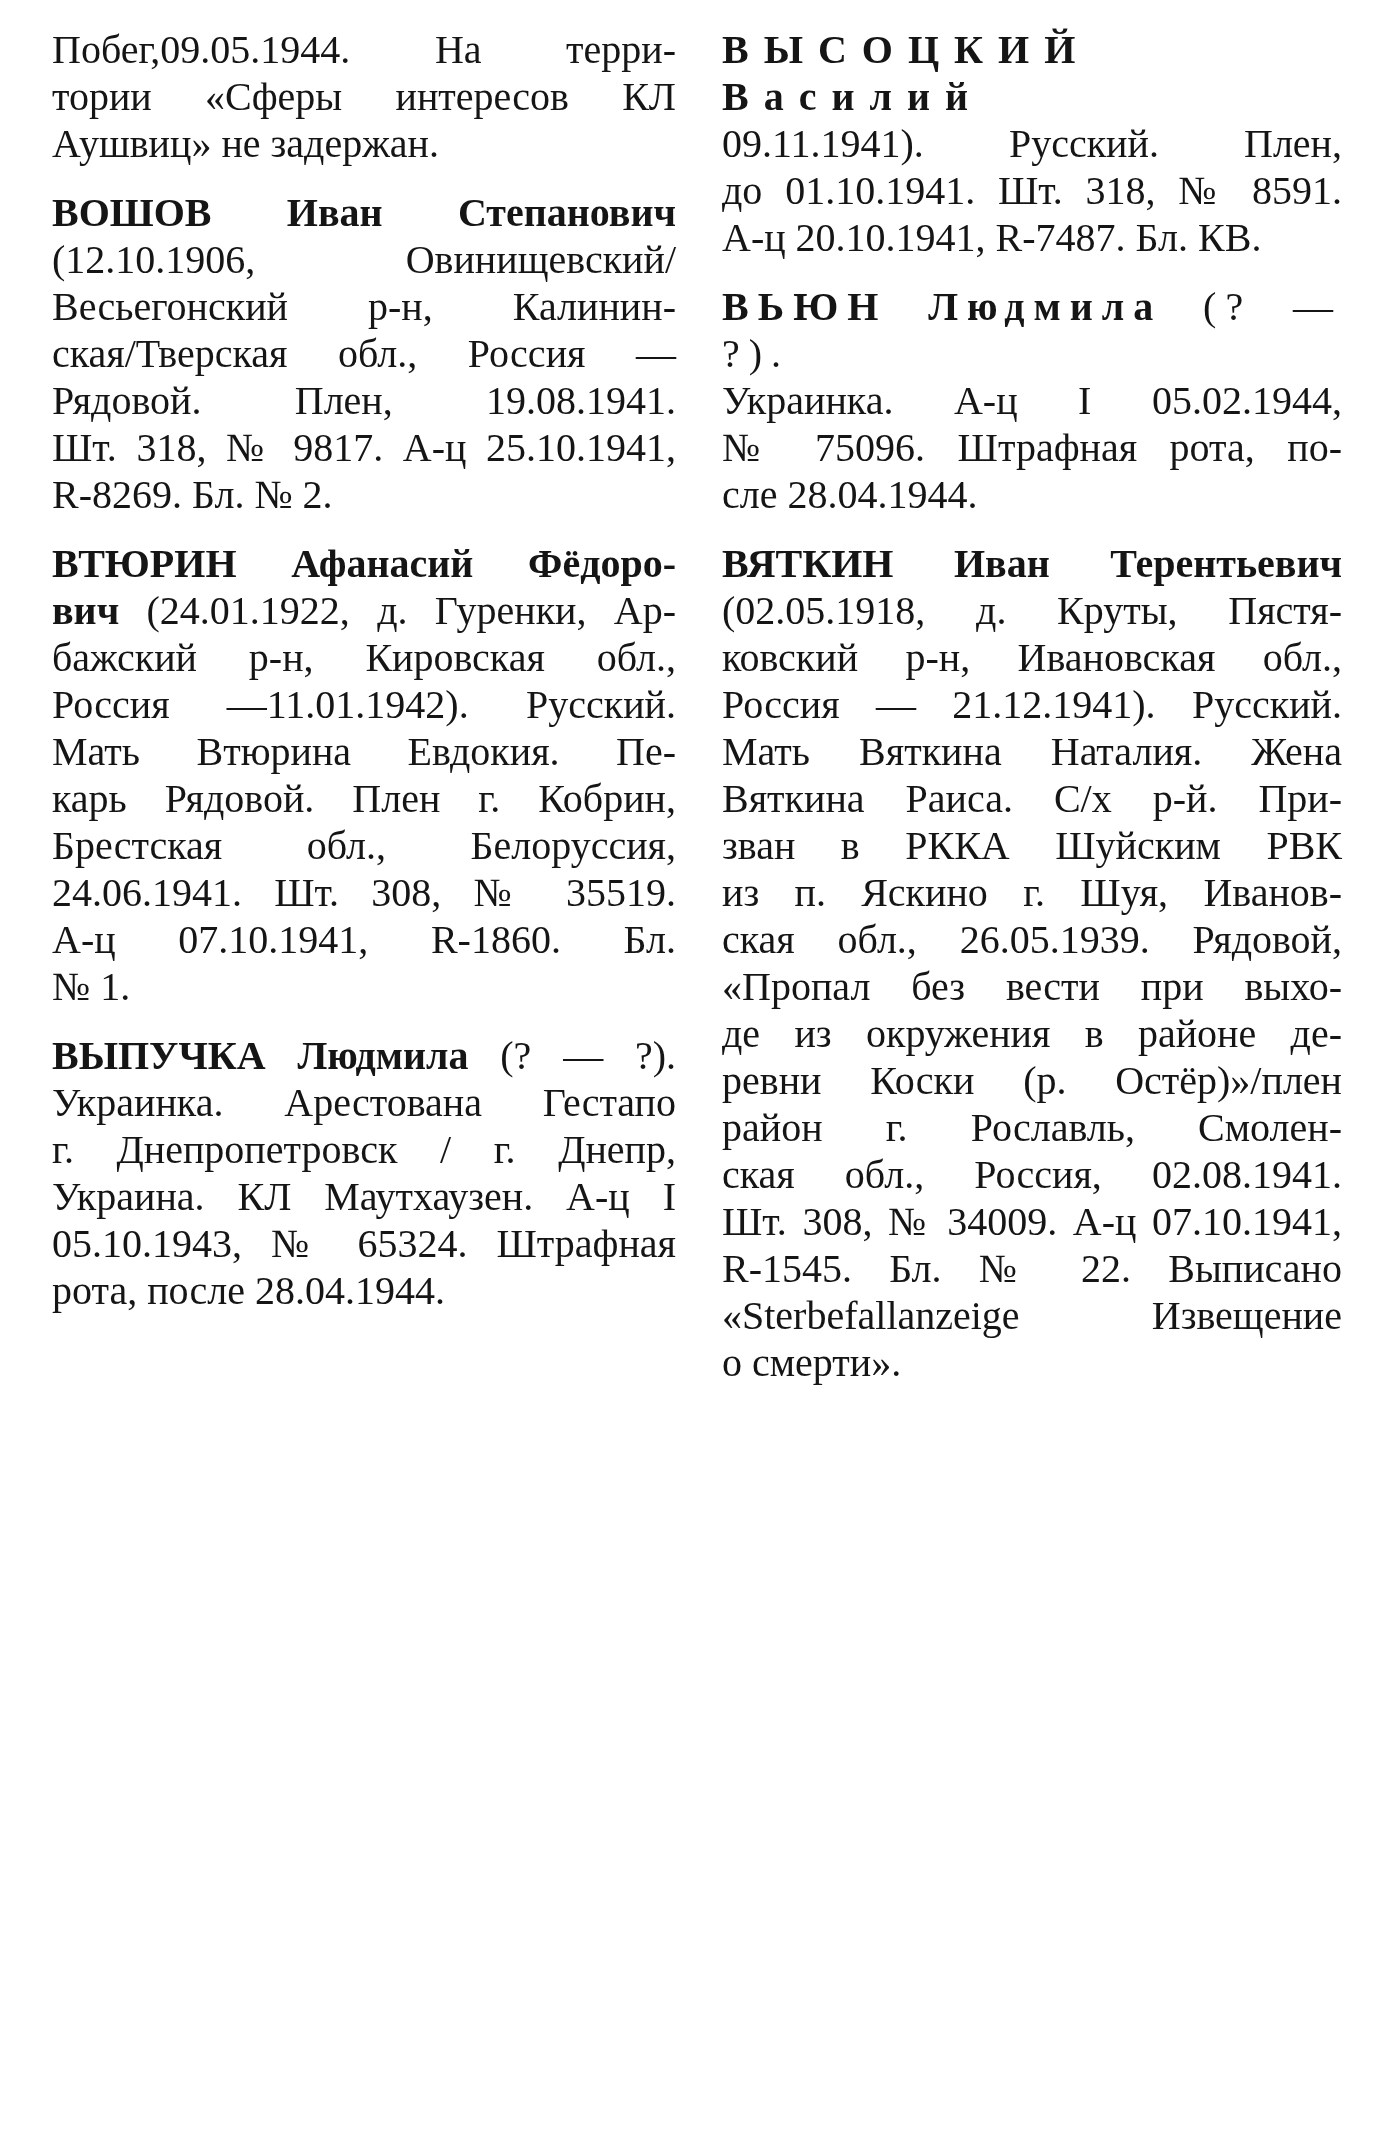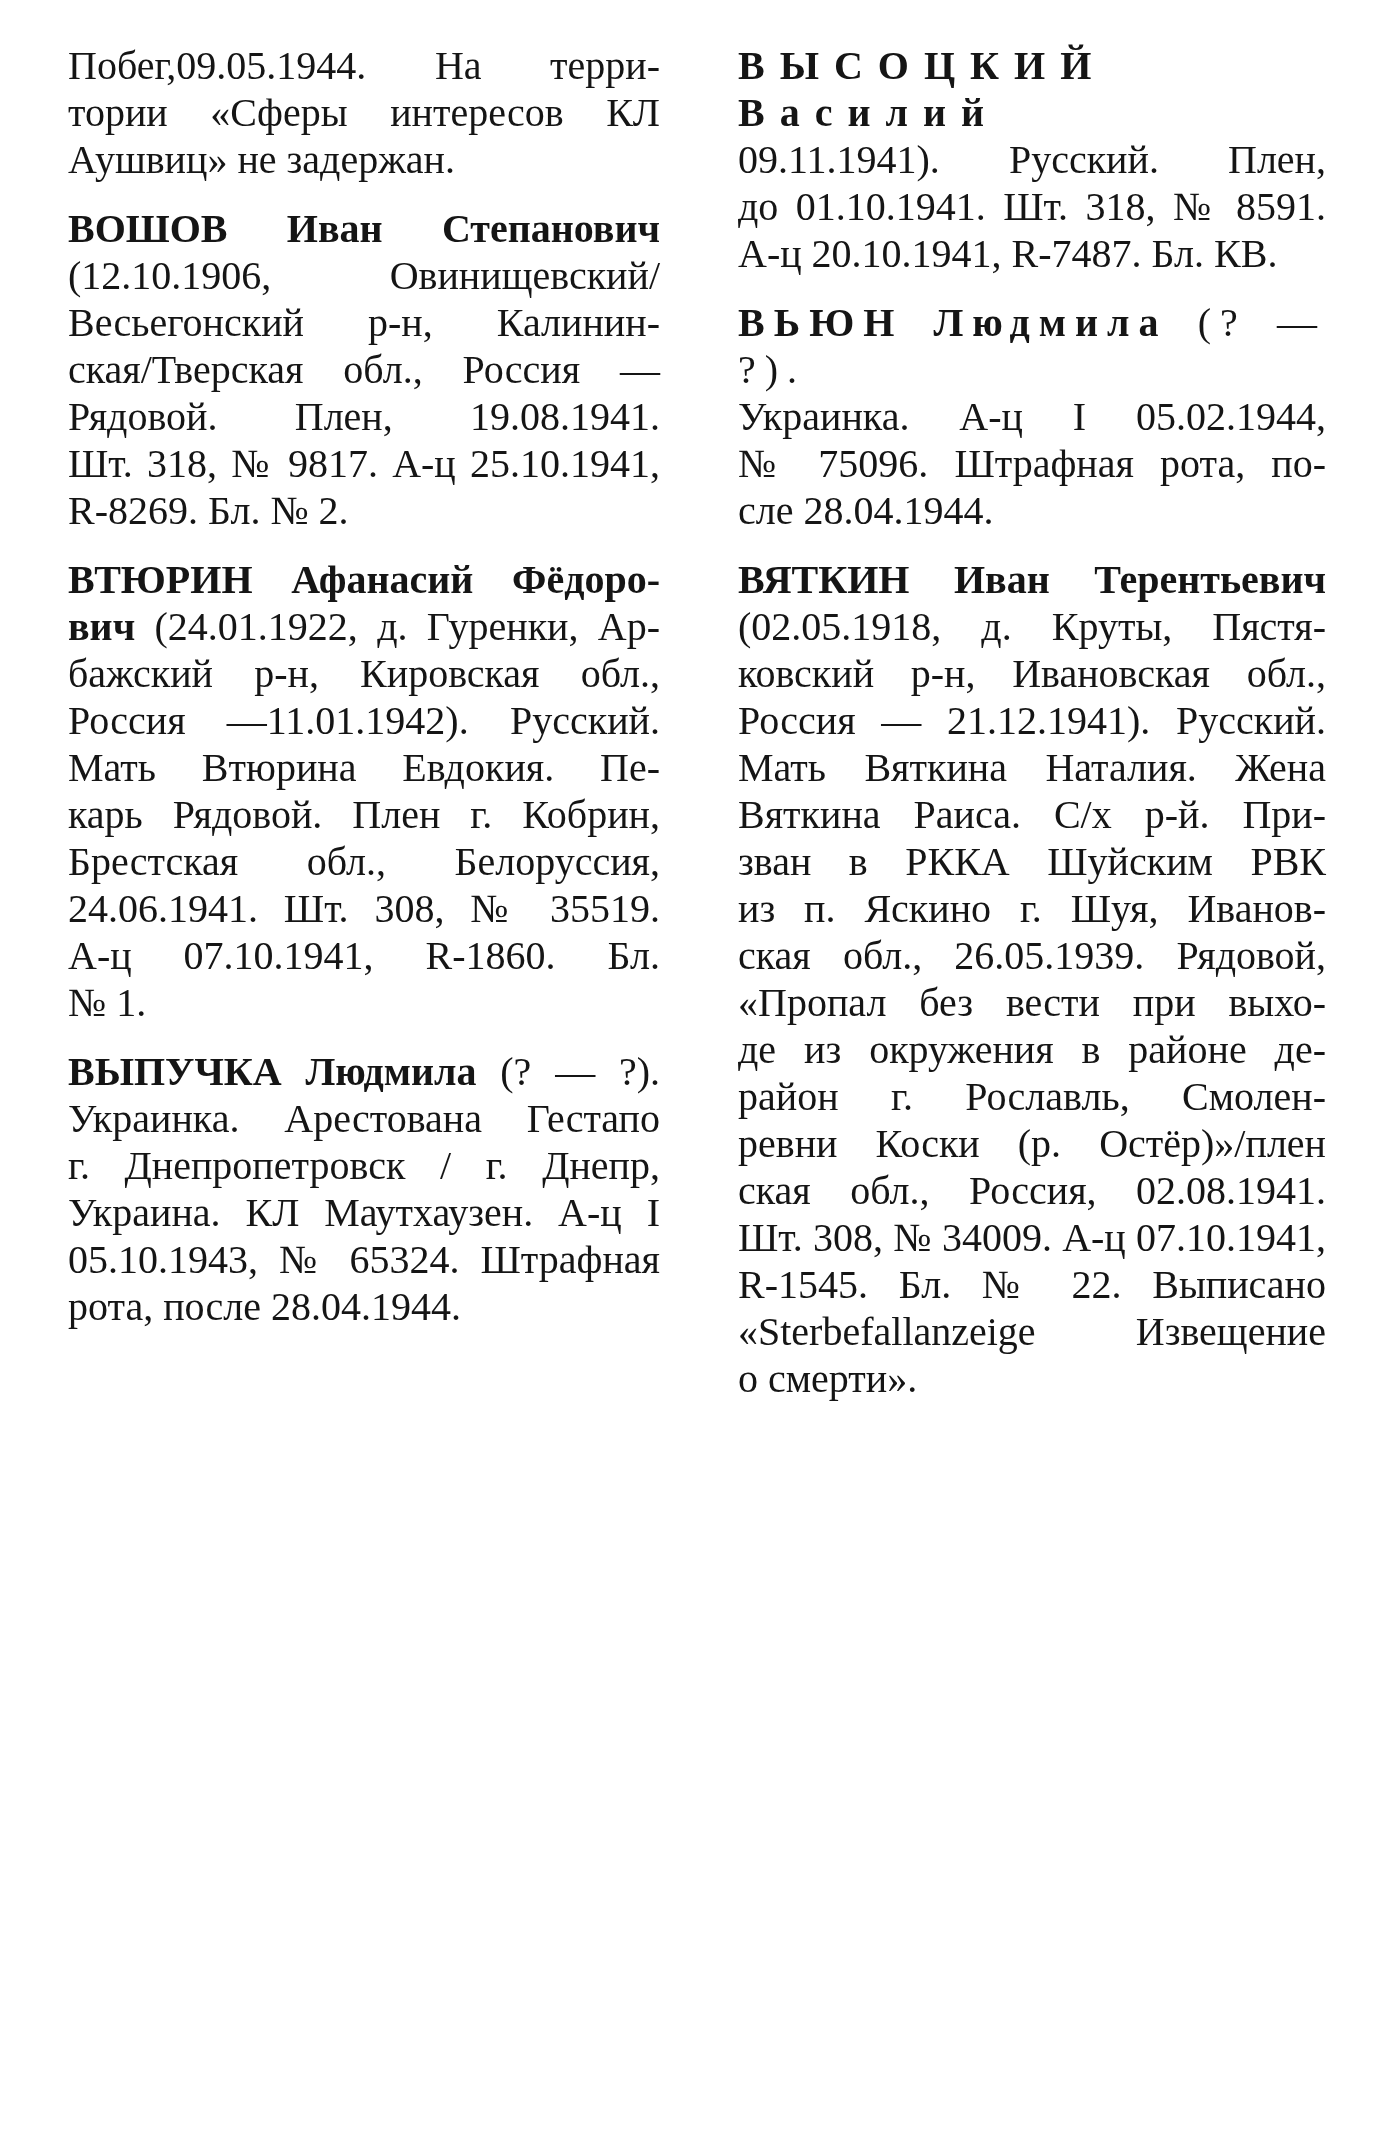--- a/index.html
+++ b/index.html
@@ -18,21 +18,21 @@
   .page {
     position: absolute;
     inset: 0;
   }
   .col {
     position: absolute;
     top: 26px;
   }
   .col-left  { left: 52px;  width: 624px; }
   .col-right { left: 722px; width: 620px; }
-  .entry { margin: 16px; }
+  .entry { margin: 0; }
   .entry + .entry { margin-top: 22px; }
   .line {
     font-size: 40px;
     line-height: 47px;
     text-align: justify;
     text-align-last: justify;
     white-space: normal;
   }
   .entry .line:last-child {
     text-align-last: left;
@@ -108,22 +108,22 @@
         <div class="line"><span>(02.05.1918, д. Круты, Пястя-</span></div>
         <div class="line"><span>ковский р-н, Ивановская обл.,</span></div>
         <div class="line"><span>Россия — 21.12.1941). Русский.</span></div>
         <div class="line"><span>Мать Вяткина Наталия. Жена</span></div>
         <div class="line"><span>Вяткина Раиса. С/х р-й. При-</span></div>
         <div class="line"><span>зван в РККА Шуйским РВК</span></div>
         <div class="line"><span>из п. Яскино г. Шуя, Иванов-</span></div>
         <div class="line"><span>ская обл., 26.05.1939. Рядовой,</span></div>
         <div class="line"><span>«Пропал без вести при выхо-</span></div>
         <div class="line"><span>де из окружения в районе де-</span></div>
+        <div class="line"><span>ревни Коски (р. Остёр)»/плен</span></div>
         <div class="line"><span>район г. Рославль, Смолен-</span></div>
-        <div class="line"><span>ревни Коски (р. Остёр)»/плен</span></div>
         <div class="line"><span>ская обл., Россия, 02.08.1941.</span></div>
         <div class="line"><span>Шт. 308, № 34009. А-ц 07.10.1941,</span></div>
         <div class="line"><span>R-1545. Бл. № 22. Выписано</span></div>
         <div class="line"><span>«Sterbefallanzeige Извещение</span></div>
         <div class="line"><span>о смерти».</span></div>
       </div>
   </div>
 
 
 </div>

